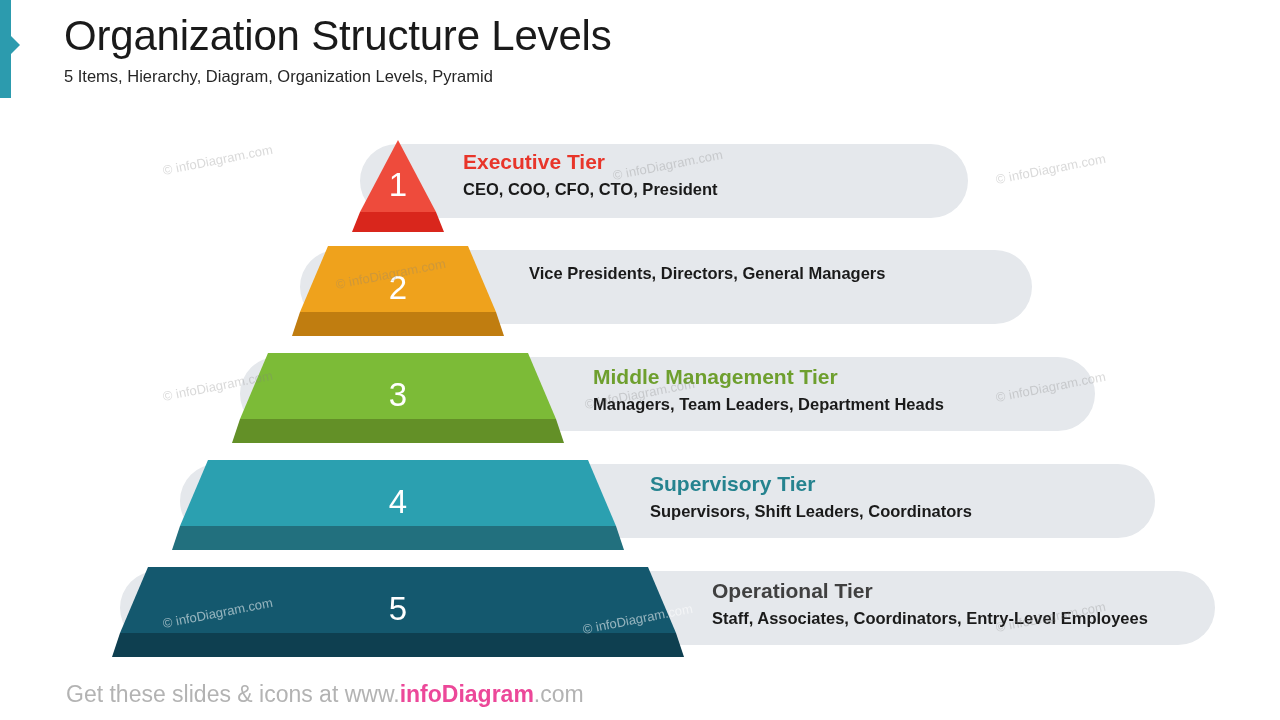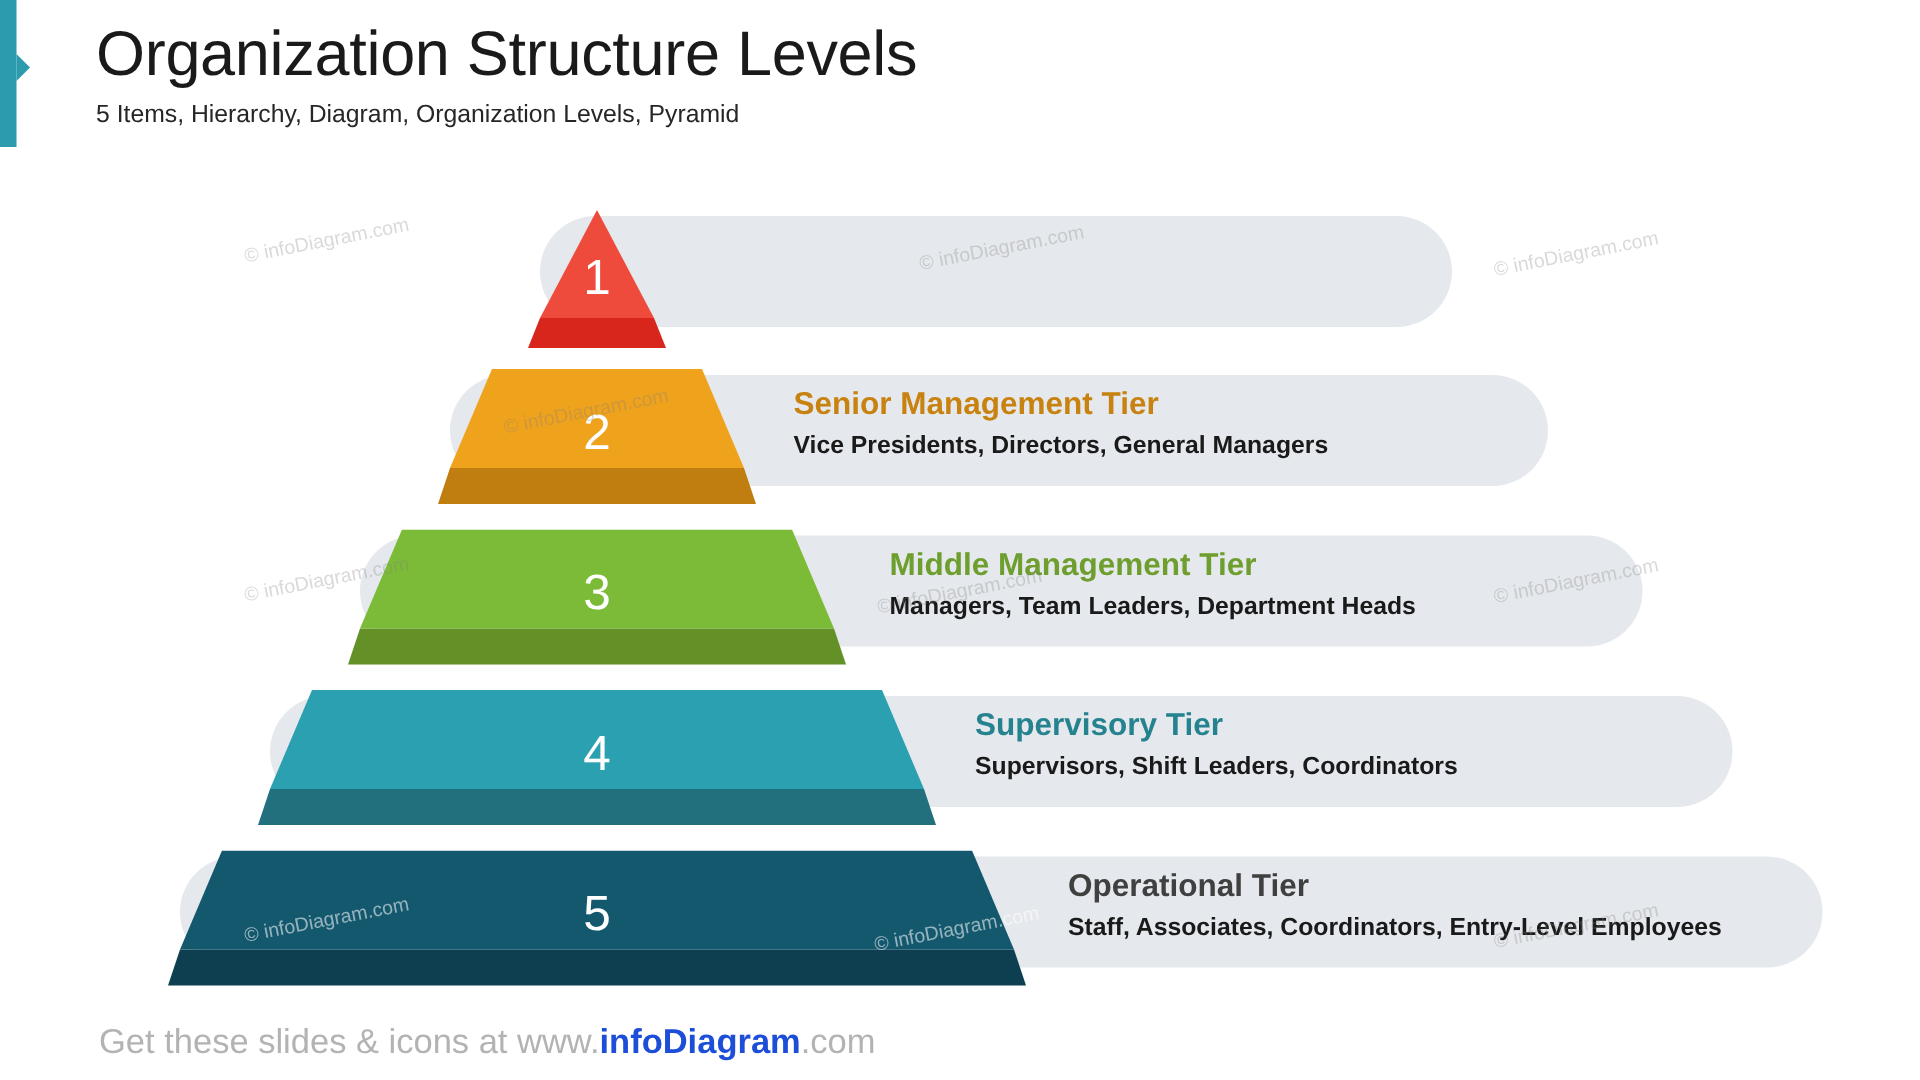--- a/index.html
+++ b/index.html
@@ -106,21 +106,21 @@
   .wm.on-dark { color: rgba(255,255,255,0.55); }
 
   
   .footer {
     position: absolute;
     left: 66px; top: 681px;
     font-size: 23px;
     color: #B3B3B3;
     white-space: nowrap;
   }
-  .footer b { font-weight: 700; color: #1d4ed8; }
+  .footer b { font-weight: 700; color: #ec4899; }
 </style>
 </head>
 <body>
 
 <div class="accent-bar"></div>
 <div class="accent-notch"></div>
 
 <div class="header">
   <div class="page-title">Organization Structure Levels</div>
   <div class="page-subtitle">5 Items, Hierarchy, Diagram, Organization Levels, Pyramid</div>
@@ -129,32 +129,33 @@
 <div class="pyramid">
 
   <div class="tier">
     <div class="tier-pill" style="left:360px; top:144px; width:608px; height:74px;"></div>
     <svg class="tier-shape" style="left:352px; top:140px;" width="92" height="98" viewBox="0 0 92 98">
       <polygon points="8,72 84,72 92,92 0,92" fill="#D9261C"></polygon>
       <polygon points="46,0 84,72 8,72" fill="#EE4B3C"></polygon>
     </svg>
     <div class="tier-number" style="left:352px; top:168px; width:92px;">1</div>
     <div class="tier-text" style="left:463px; top:150px;">
+      <div class="tier-heading" style="color:#E8352A;">Executive Tier</div>
+      <div class="tier-desc">CEO, COO, CFO, CTO, President</div>
     </div>
   </div>
 
   <div class="tier">
     <div class="tier-pill" style="left:300px; top:250px; width:732px; height:74px;"></div>
     <svg class="tier-shape" style="left:282px; top:246px;" width="232" height="92" viewBox="0 0 232 92">
       <polygon points="18,66 214,66 222,90 10,90" fill="#C07D10"></polygon>
       <polygon points="46,0 186,0 214,66 18,66" fill="#EFA21C"></polygon>
     </svg>
     <div class="tier-number" style="left:282px; top:271px; width:232px;">2</div>
     <div class="tier-text" style="left:529px; top:258px;">
-      <div class="tier-heading" style="color:#C7820F;">Senior Management Tier</div>
       <div class="tier-desc">Vice Presidents, Directors, General Managers</div>
     </div>
   </div>
 
   <div class="tier">
     <div class="tier-pill" style="left:240px; top:357px; width:855px; height:74px;"></div>
     <svg class="tier-shape" style="left:222px; top:353px;" width="352" height="92" viewBox="0 0 352 92">
       <polygon points="18,66 334,66 342,90 10,90" fill="#639027"></polygon>
       <polygon points="46,0 306,0 334,66 18,66" fill="#7CBB37"></polygon>
     </svg>

